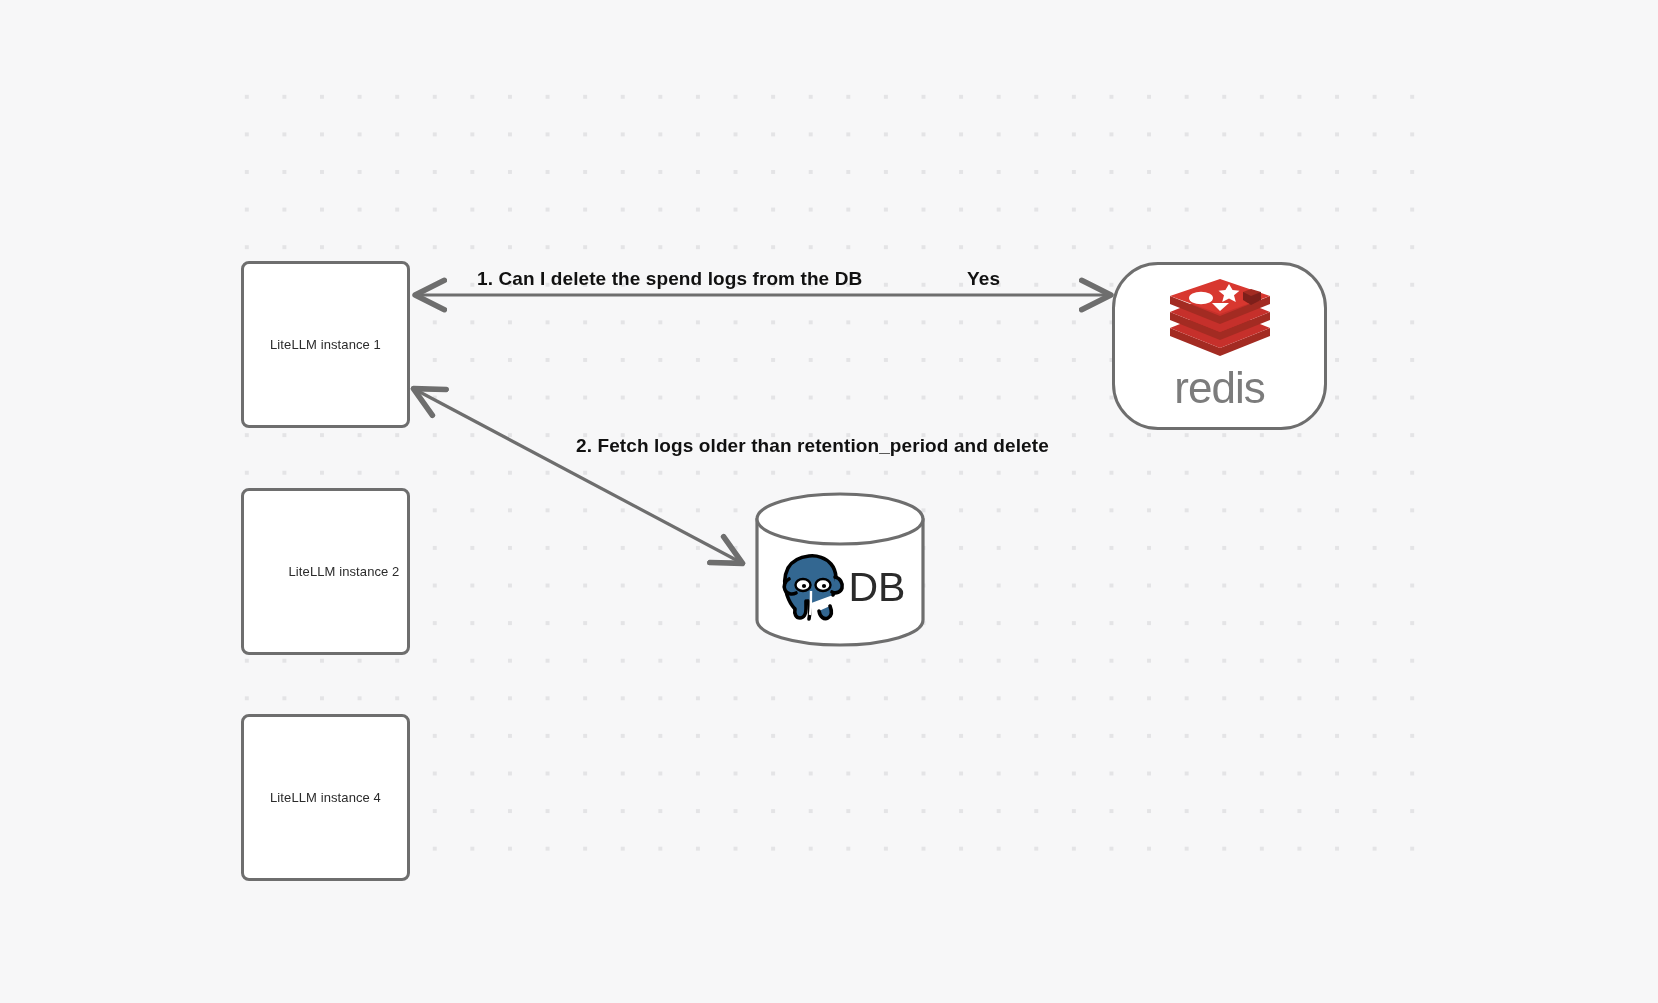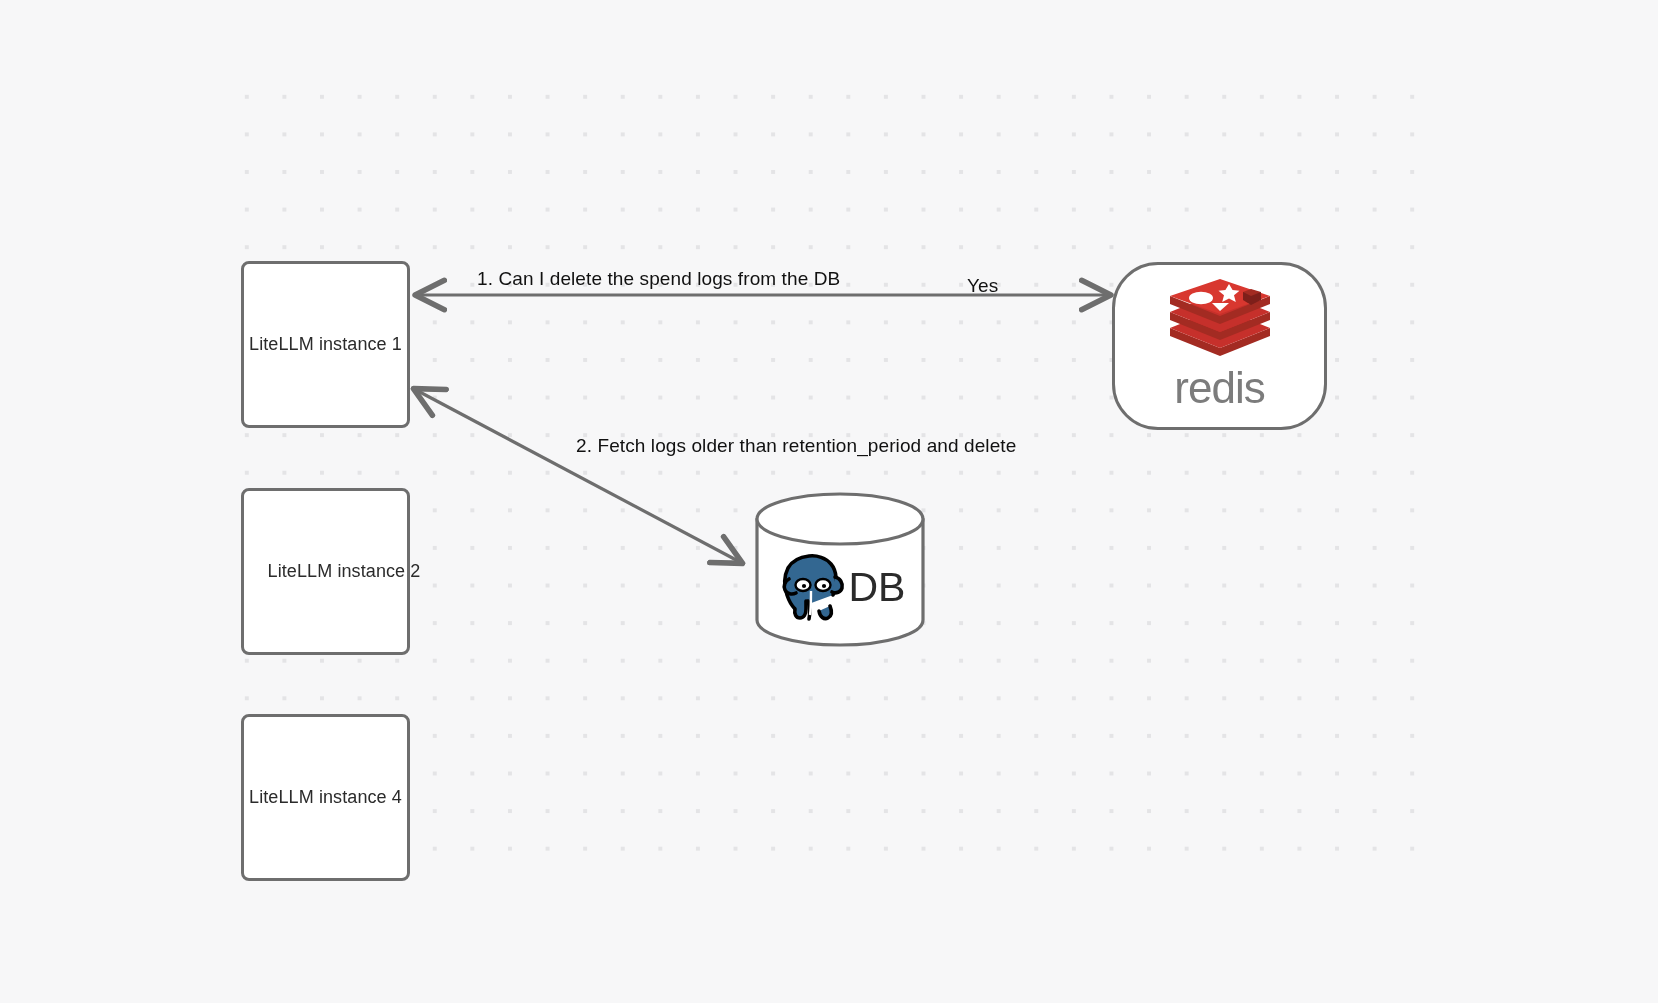--- a/index.html
+++ b/index.html
@@ -47,21 +47,21 @@
     box-sizing: border-box;
     background: #ffffff;
     border: 3px solid #6e6e6e;
     border-radius: 8px;
     display: flex;
     align-items: center;
     justify-content: center;
   }
 
   .node-label {
-    font-size: 18px;
+    font-size: 13px;
     color: #2b2b2b;
     font-family: "Liberation Sans", sans-serif;
     letter-spacing: 0.1px;
     white-space: nowrap;
   }
 
   #litellm-1 { left: 241px; top: 261px; width: 169px; height: 167px; }
   #litellm-2 { left: 241px; top: 488px; width: 169px; height: 167px; padding-left: 37px; }
   #litellm-3 { left: 241px; top: 714px; width: 169px; height: 167px; }
 
@@ -121,29 +121,29 @@
     font-size: 41px;
     font-weight: 400;
     color: #2b2b2b;
     line-height: 1;
   }
 
   
   .edge-label {
     position: absolute;
     font-family: "Liberation Sans", sans-serif;
-    font-weight: normal;
+    font-weight: bold;
     font-size: 19px;
     color: #111111;
     white-space: nowrap;
     letter-spacing: 0.1px;
     text-align: center;
   }
   #label-1 { left: 477px; top: 268px; }
-  #label-1b { left: 967px; top: 275px; }
+  #label-1b { left: 967px; top: 268px; }
   #label-2 { left: 552px; top: 435px; margin-left: 24px; }
 </style>
 </head>
 <body>
 
 <div id="canvas">
 
   <div id="dot-grid"></div>
 
   <svg id="edges" viewBox="0 0 1658 1003" xmlns="http://www.w3.org/2000/svg">

